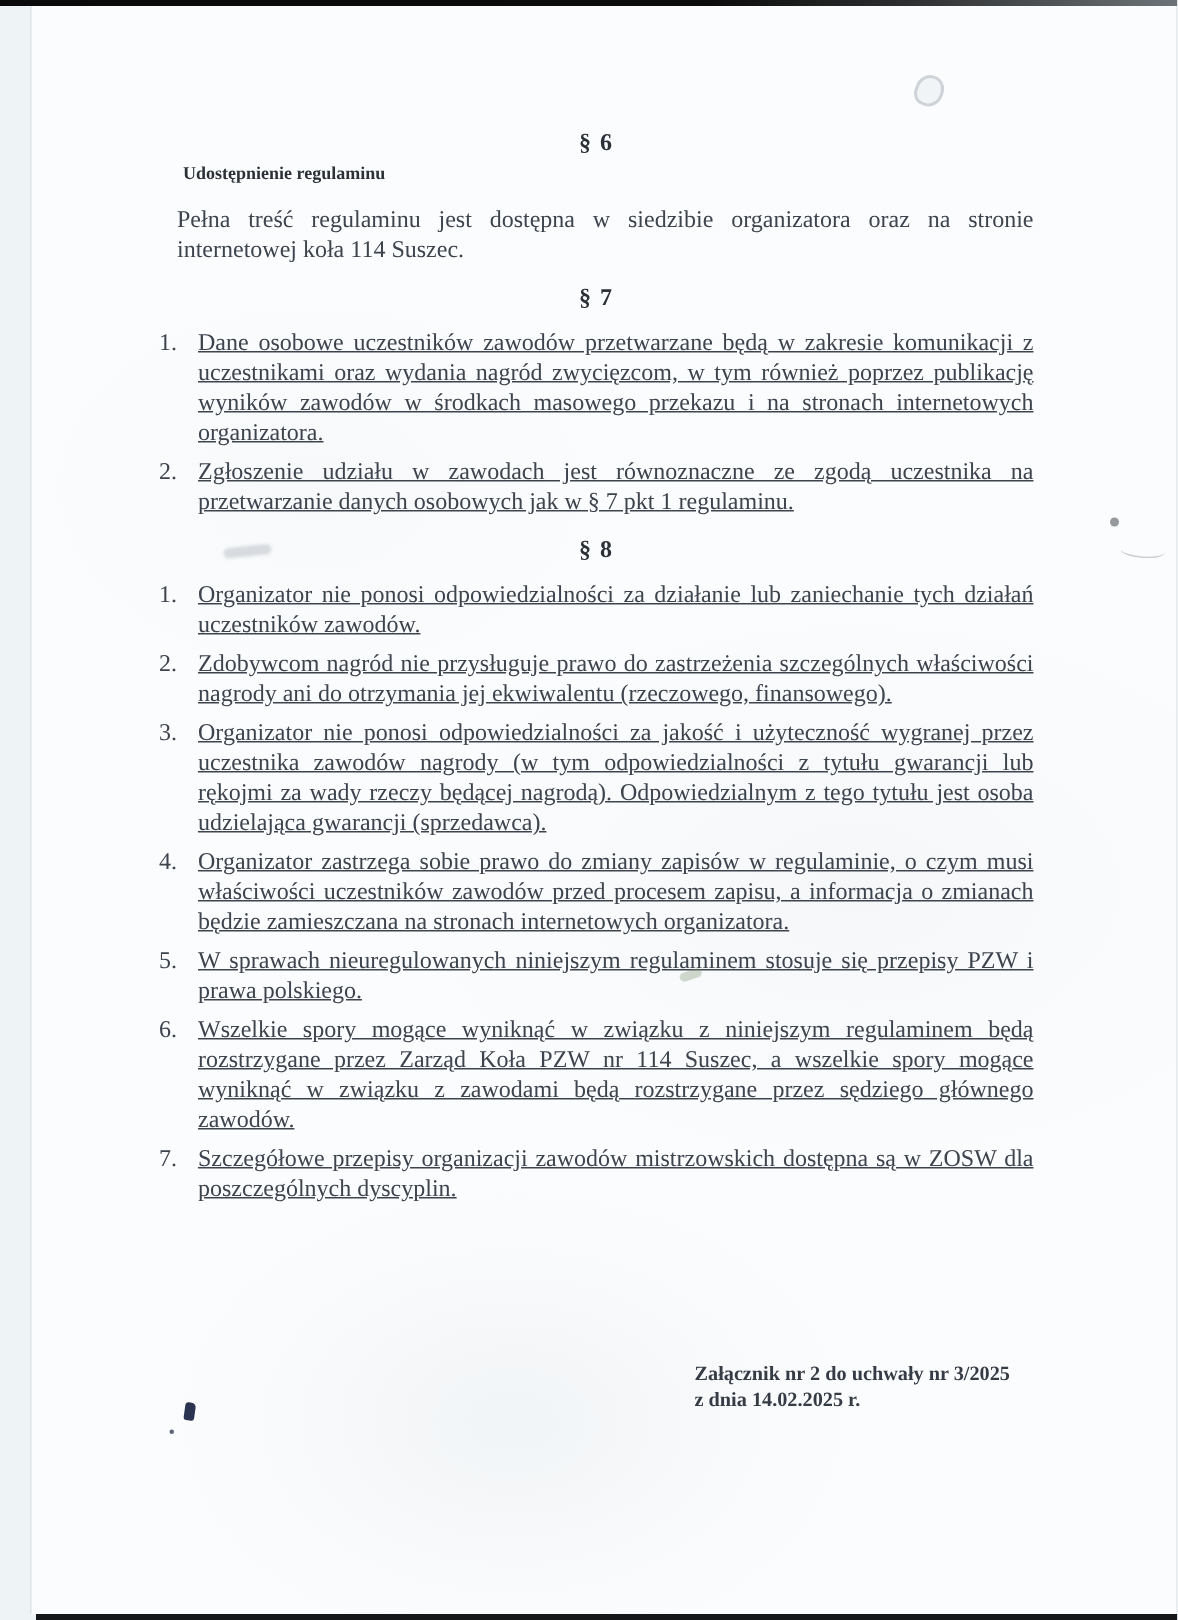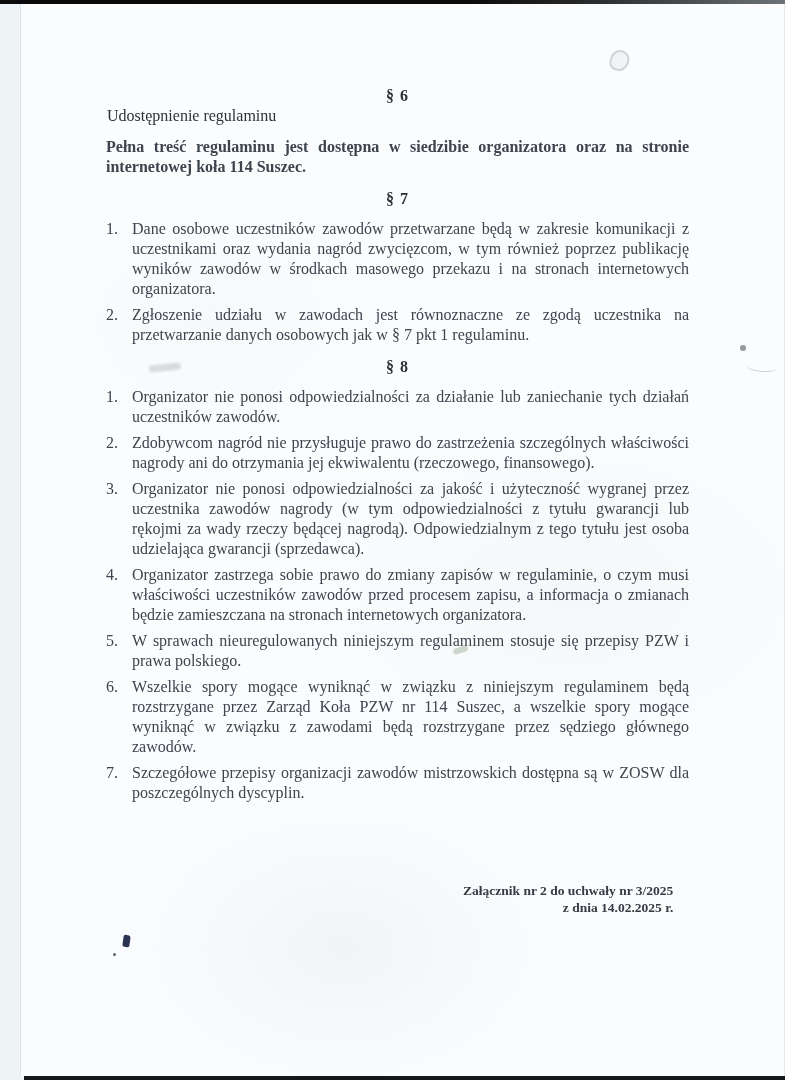--- a/index.html
+++ b/index.html
@@ -52,61 +52,60 @@
     text-align: center;
     font-weight: bold;
     font-size: 16px;
     line-height: 17px;
     color: #2c3138;
     letter-spacing: 1px;
   }
   .sec-mark.mt7 { margin-top: 13px; }
   .sec-mark.mt8 { margin-top: 13px; }
   .heading {
-    margin: 3px 0 0 1px;
-    font-size: 16px;
-    font-weight: normal;
+    margin: 3px 0 0 16px;
+    font-size: 12px;
+    font-weight: bold;
     line-height: 17px;
     color: #2c3138;
   }
   .para {
-    margin: 13px 0 0 0;
+    margin: 13px 0 0 12px;
     line-height: 20px;
     text-align: justify;
-    font-weight: bold;
   }
   ol.items {
     list-style: none;
     counter-reset: n;
     margin: 12px 0 0 0;
     padding: 0;
   }
   ol.items li {
     position: relative;
     padding-left: 26px;
     margin-top: 6px;
     line-height: 20px;
     text-align: justify;
+    text-decoration: underline;
   }
   ol.items li:first-child { margin-top: 0; }
   ol.items li::before {
     counter-increment: n;
     content: counter(n) ".";
     position: absolute;
     left: 0; top: 0;
   }
   
   .footer {
     position: absolute;
-    left: 442px; top: 880px;
+    left: 442px; top: 905px;
     font-weight: bold;
     font-size: 13.5px;
     line-height: 17px;
     color: #363c45;
-    text-align: right;
   }
   
   .artifact { position: absolute; pointer-events: none; }
   .smudge-ring {
     left: 589px; top: 48px; width: 15px; height: 17px;
     border: 2px solid rgba(148,158,168,.38);
     border-radius: 50% 45% 50% 40%;
     transform: rotate(18deg);
     background: rgba(190,198,206,.15);
   }

